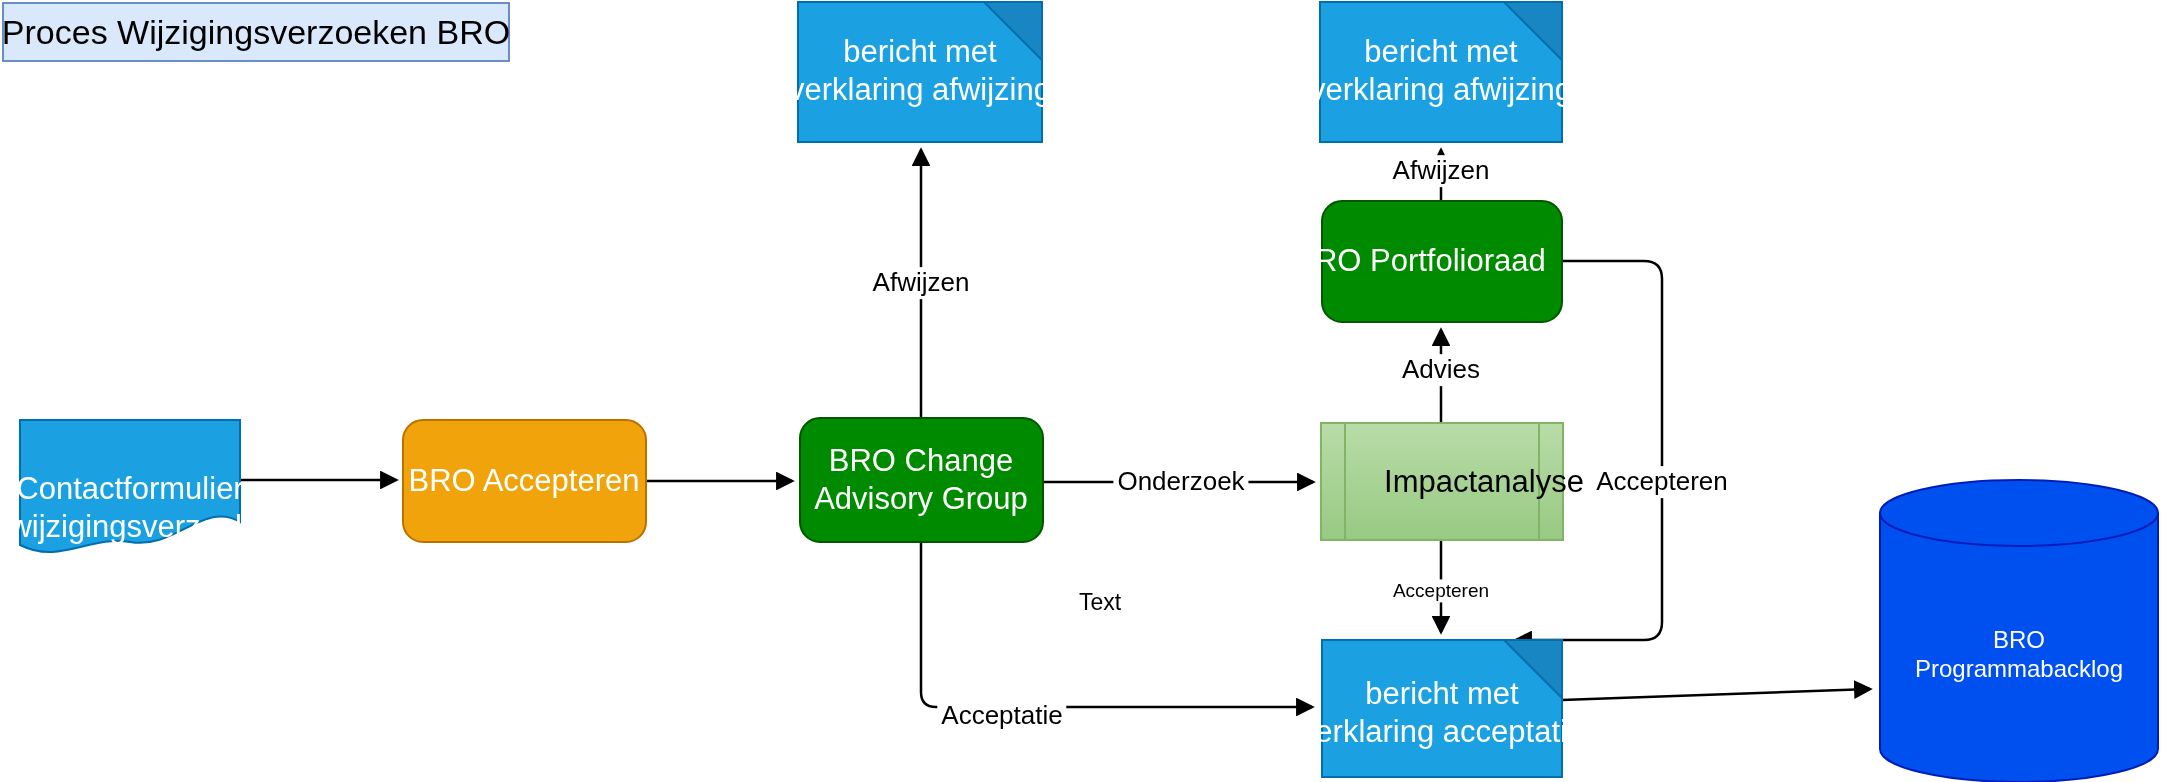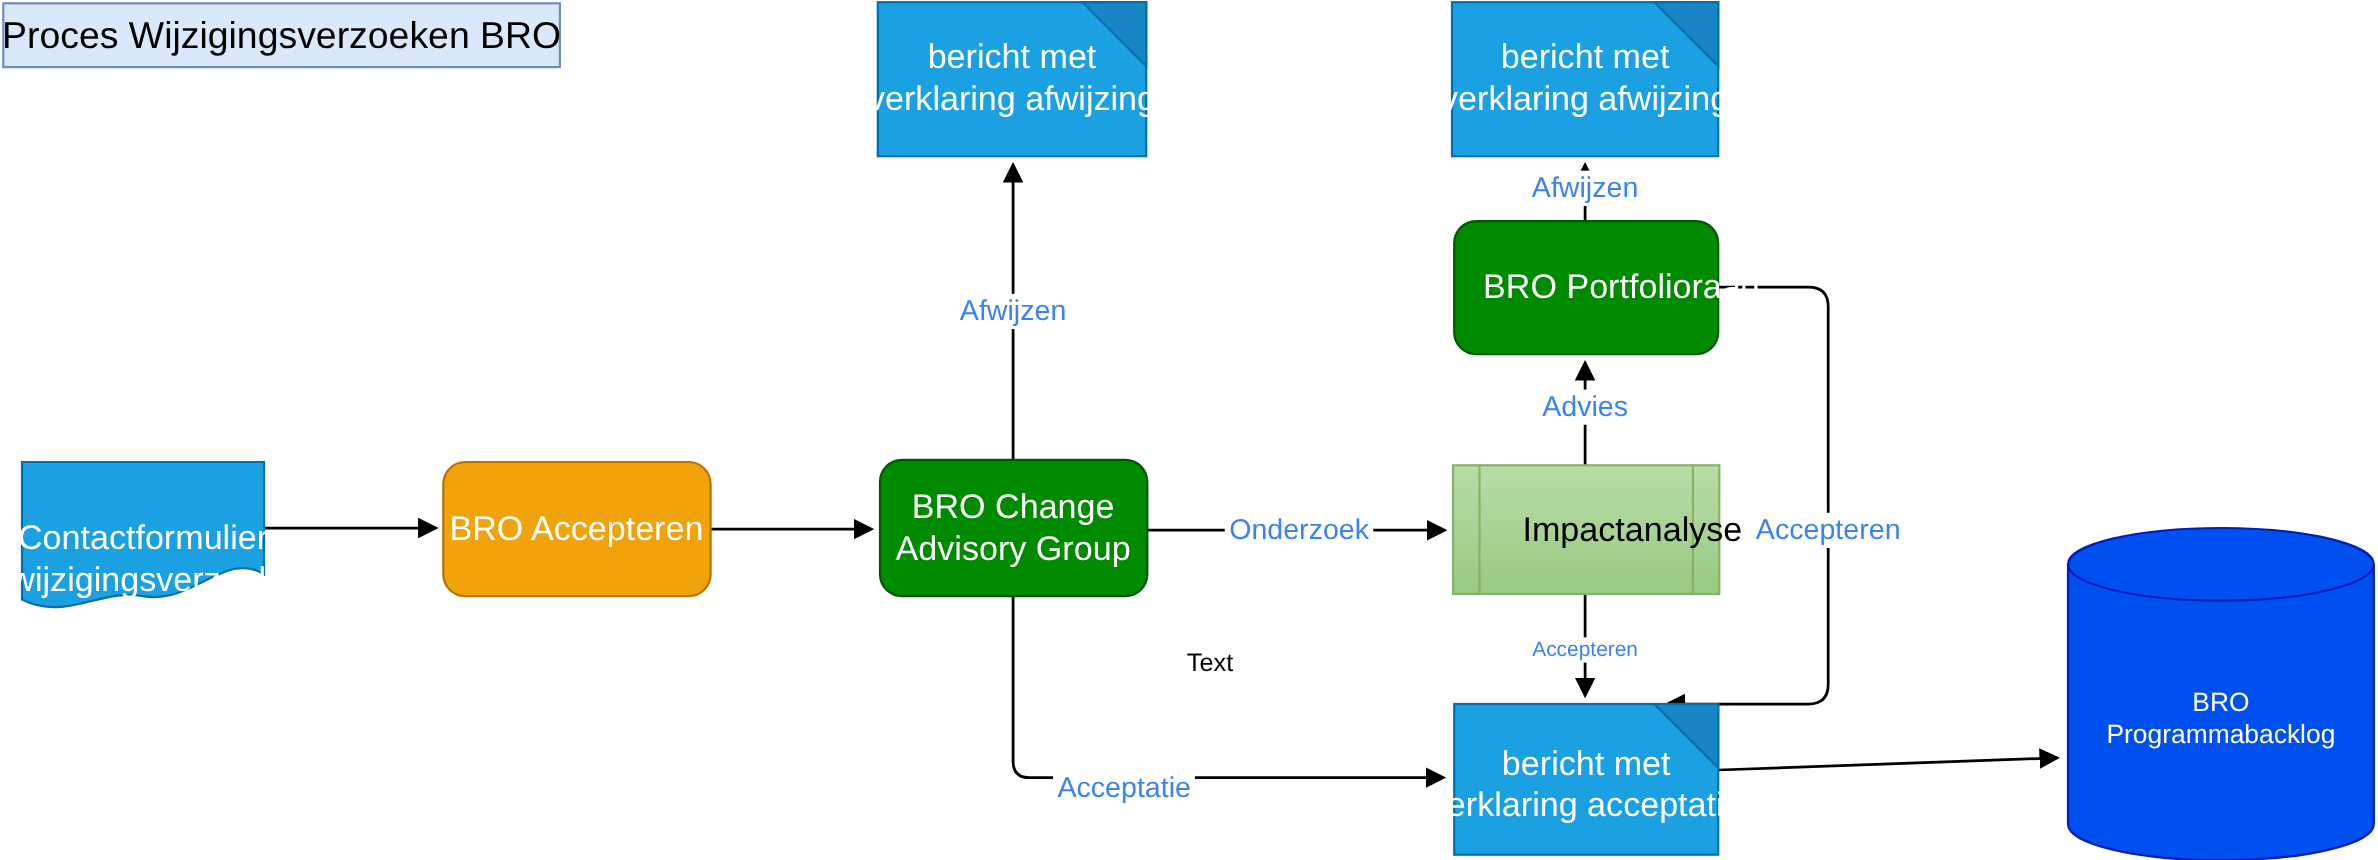--- a/index.html
+++ b/index.html
@@ -16,21 +16,21 @@
     transform:translate(-50%,-50%);
     text-align:center;
     white-space:pre-line;
     line-height:1.22;
     pointer-events:none;
   }
   .lbl.node{color:#ffffff;font-size:31px;}
   .lbl.dark{color:#000000;margin-left:42px;}
   .lbl.title{color:#000000;font-size:34px;white-space:nowrap;}
   .lbl.edge{
-    color:#3b82f6;font-size:26px;
+    color:#000000;font-size:26px;
     background:#ffffff;padding:0 4px;white-space:nowrap;
   }
   .lbl.edge.small{font-size:19px;}
   .lbl.stray{color:#000000;font-size:23px;}
   .lbl.cyl{font-size:24px;}
   .shape{stroke-width:2;}
   .edgeline{stroke:#000000;stroke-width:2.5;fill:none;}
 </style>
 </head>
 <body>
@@ -107,21 +107,21 @@
 
   <div class="lbl node" style="left:921px;top:480px;">BRO Change
 Advisory Group</div>
 
   <div class="lbl node" style="left:920px;top:71px;">bericht met
 verklaring afwijzing</div>
 
   <div class="lbl node" style="left:1441px;top:71px;">bericht met
 verklaring afwijzing</div>
 
-  <div class="lbl node" style="left:1474px;top:261px;">BRO Portfolioraad</div>
+  <div class="lbl node" style="left:1420px;top:261px;">BRO Portfolioraad</div>
 
   <div class="lbl node dark" style="left:1442px;top:482px;">Impactanalyse</div>
 
   <div class="lbl node" style="left:1442px;top:713px;">bericht met
 verklaring acceptatie</div>
 
   <div class="lbl node cyl" style="left:2019px;top:654px;">BRO
 Programmabacklog</div>
 
   <div class="lbl edge" style="left:921px;top:283px;">Afwijzen</div>
@@ -129,17 +129,17 @@
   <div class="lbl edge" style="left:1441px;top:171px;">Afwijzen</div>
 
   <div class="lbl edge" style="left:1441px;top:370px;">Advies</div>
 
   <div class="lbl edge" style="left:1181px;top:482px;">Onderzoek</div>
 
   <div class="lbl edge small" style="left:1441px;top:591px;">Accepteren</div>
 
   <div class="lbl edge" style="left:1662px;top:482px;">Accepteren</div>
 
-  <div class="lbl edge" style="left:1002px;top:716px;margin-left:20px;">Acceptatie</div>
+  <div class="lbl edge" style="left:1002px;top:716px;">Acceptatie</div>
 
   <div class="lbl stray" style="left:1100px;top:602px;">Text</div>
 
 </div>
 
 </body></html>

